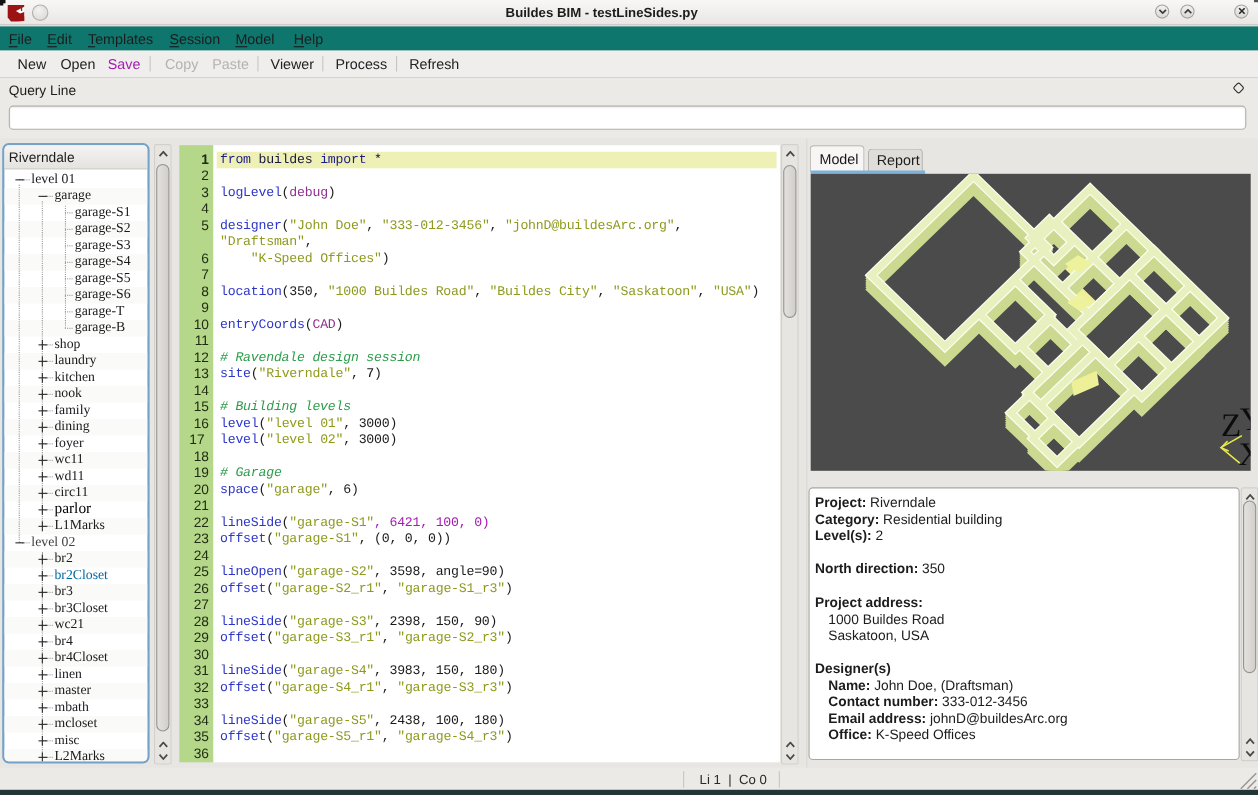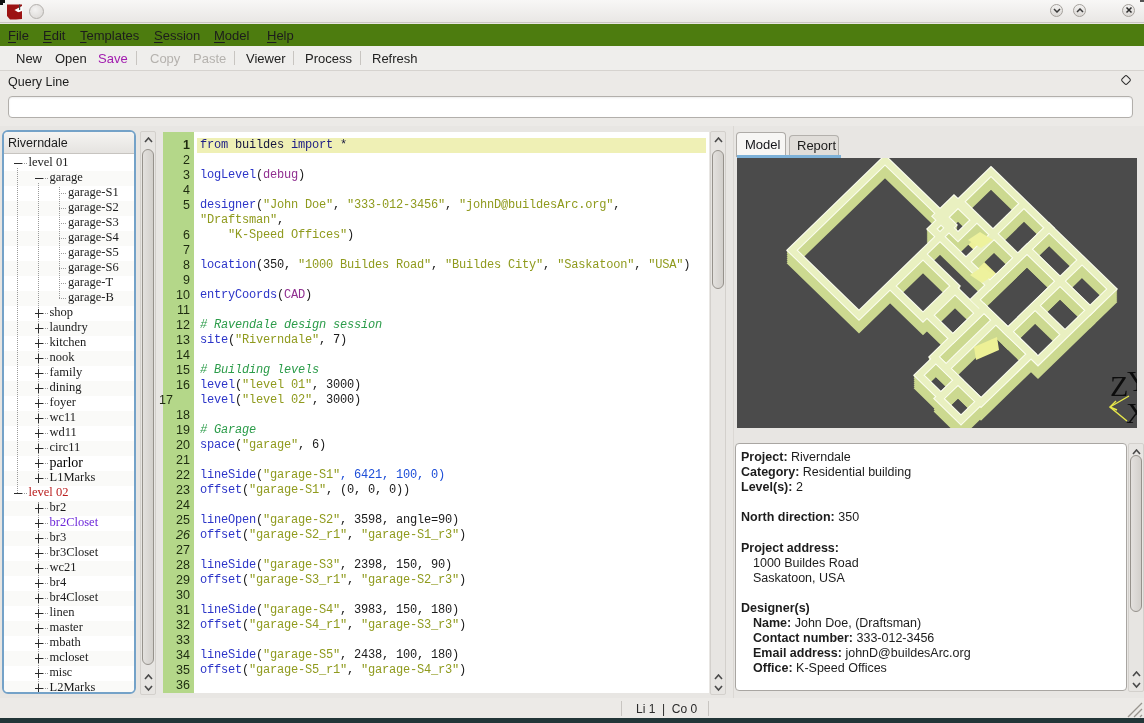--- a/index.html
+++ b/index.html
@@ -9,34 +9,36 @@
 <div style="position:absolute;left:0;top:0;width:1144px;height:23px;
 background:linear-gradient(#f8f7f6,#e9e7e5);border-bottom:1px solid #c9c6c2;">
 <svg style="position:absolute;left:6px;top:4px" width="17" height="16" viewBox="0 0 17 16">
 <path d="M1 0.5 L16 0.5 L16 15 L10 15.5 L4 15.5 L1 12 Z" fill="#9c1313"></path>
 <path d="M8.5 6 L16.5 1.8 L16.5 11 Z" fill="#fdfdfd"></path>
 <path d="M10.5 9 L16 7 L16 15 L8 15 Z" fill="#9c1313"></path>
 <path d="M13 0.5 L14.2 0.5 L14.2 6 L13 6 Z" fill="#444"></path>
 </svg>
 <div style="position:absolute;left:29px;top:4px;width:15px;height:15px;border-radius:50%;
 background:radial-gradient(circle at 40% 35%,#f4f3f2,#d8d5d2);border:1px solid #b3b0ac;"></div>
+<div style="position:absolute;left:0;top:4px;width:1094px;text-align:center;
+font-size:12px;font-weight:bold;color:#1b1b1b;">Buildes BIM - testLineSides.py</div>
 <div style="position:absolute;left:1049.5px;top:3.5px;width:13px;height:13px;border-radius:50%;background:linear-gradient(#f2f1f0,#dcd9d6);border:1px solid #a5a19c;"></div>
     <svg style="position:absolute;left:1053px;top:8px" width="8" height="5" viewBox="0 0 8 5">
       <path d="M1 1 L4 4 L7 1" fill="none" stroke="#3a3a3a" stroke-width="1.5"></path>
     </svg>
     <div style="position:absolute;left:1072.5px;top:3.5px;width:13px;height:13px;border-radius:50%;background:linear-gradient(#f2f1f0,#dcd9d6);border:1px solid #a5a19c;"></div>
     <svg style="position:absolute;left:1076px;top:8px" width="8" height="5" viewBox="0 0 8 5">
       <path d="M1 4 L4 1 L7 4" fill="none" stroke="#3a3a3a" stroke-width="1.5"></path>
     </svg>
     <div style="position:absolute;left:1121.5px;top:3.5px;width:13px;height:13px;border-radius:50%;background:linear-gradient(#f2f1f0,#dcd9d6);border:1px solid #a5a19c;"></div>
     <svg style="position:absolute;left:1125px;top:6px" width="8" height="8" viewBox="0 0 8 8">
       <path d="M1.5 1.5 L6.5 6.5 M6.5 1.5 L1.5 6.5" fill="none" stroke="#2a2a2a" stroke-width="1.5"></path>
     </svg>
 </div>
-<div style="position:absolute;left:0;top:24px;width:1144px;height:22px;background:#4d7c0f;text-align:center;">
+<div style="position:absolute;left:0;top:24px;width:1144px;height:22px;background:#0f766e;text-align:center;">
     <span style="position:absolute;left:8px;top:4px;font-size:13px;color:#1c1c1c;"><span style="text-decoration:underline;text-underline-offset:2px;">F</span>ile</span>
     <span style="position:absolute;left:43px;top:4px;font-size:13px;color:#1c1c1c;"><span style="text-decoration:underline;text-underline-offset:2px;">E</span>dit</span>
     <span style="position:absolute;left:80px;top:4px;font-size:13px;color:#1c1c1c;"><span style="text-decoration:underline;text-underline-offset:2px;">T</span>emplates</span>
     <span style="position:absolute;left:154px;top:4px;font-size:13px;color:#1c1c1c;"><span style="text-decoration:underline;text-underline-offset:2px;">S</span>ession</span>
     <span style="position:absolute;left:214px;top:4px;font-size:13px;color:#1c1c1c;"><span style="text-decoration:underline;text-underline-offset:2px;">M</span>odel</span>
     <span style="position:absolute;left:267px;top:4px;font-size:13px;color:#1c1c1c;"><span style="text-decoration:underline;text-underline-offset:2px;">H</span>elp</span>
   </div>
 <div style="position:absolute;left:0;top:46px;width:1144px;height:24px;background:#efeeec;">
     <span style="position:absolute;left:16px;top:4.5px;font-size:13px;color:#222222;">New</span>
     <span style="position:absolute;left:55px;top:4.5px;font-size:13px;color:#222222;">Open</span>
@@ -153,29 +155,29 @@
       <div style="position:absolute;left:34px;top:309px;width:9.5px;border-top:1px dotted #9a9a9a;"></div>
       <div style="position:absolute;left:30.5px;top:308.5px;width:8px;height:1.3px;background:#2b2b2b;"></div>
       <div style="position:absolute;left:34.2px;top:305px;width:1.3px;height:8.5px;background:#2b2b2b;"></div>
       <span style="position:absolute;left:45.5px;top:301px;font-size:14px;color:#000000;text-align:center;">parlor</span>
       <div style="position:absolute;left:34px;top:324px;width:9.5px;border-top:1px dotted #9a9a9a;"></div>
       <div style="position:absolute;left:30.5px;top:323.5px;width:8px;height:1.3px;background:#2b2b2b;"></div>
       <div style="position:absolute;left:34.2px;top:320px;width:1.3px;height:8.5px;background:#2b2b2b;"></div>
       <span style="position:absolute;left:45.5px;top:316px;font-size:12.5px;color:#1a1a1a;">L1Marks</span>
       <div style="position:absolute;left:13px;top:339px;width:9.5px;border-top:1px dotted #9a9a9a;"></div>
       <div style="position:absolute;left:9.5px;top:338.5px;width:8px;height:1.3px;background:#2b2b2b;"></div>
-      <span style="position:absolute;left:24.5px;top:331px;font-size:12.5px;color:#b91c1c;">level 02</span>
+      <span style="position:absolute;left:24.5px;top:331px;font-size:12.5px;color:#404040;">level 02</span>
       <div style="position:absolute;left:34px;top:354px;width:9.5px;border-top:1px dotted #9a9a9a;"></div>
       <div style="position:absolute;left:30.5px;top:353.5px;width:8px;height:1.3px;background:#2b2b2b;"></div>
       <div style="position:absolute;left:34.2px;top:350px;width:1.3px;height:8.5px;background:#2b2b2b;"></div>
       <span style="position:absolute;left:45.5px;top:346px;font-size:12.5px;color:#1a1a1a;">br2</span>
       <div style="position:absolute;left:34px;top:369px;width:9.5px;border-top:1px dotted #9a9a9a;"></div>
       <div style="position:absolute;left:30.5px;top:368.5px;width:8px;height:1.3px;background:#2b2b2b;"></div>
       <div style="position:absolute;left:34.2px;top:365px;width:1.3px;height:8.5px;background:#2b2b2b;"></div>
-      <span style="position:absolute;left:45.5px;top:361px;font-size:12.5px;color:#6d28d9;">br2Closet</span>
+      <span style="position:absolute;left:45.5px;top:361px;font-size:12.5px;color:#0369a1;">br2Closet</span>
       <div style="position:absolute;left:34px;top:384px;width:9.5px;border-top:1px dotted #9a9a9a;"></div>
       <div style="position:absolute;left:30.5px;top:383.5px;width:8px;height:1.3px;background:#2b2b2b;"></div>
       <div style="position:absolute;left:34.2px;top:380px;width:1.3px;height:8.5px;background:#2b2b2b;"></div>
       <span style="position:absolute;left:45.5px;top:376px;font-size:12.5px;color:#1a1a1a;">br3</span>
       <div style="position:absolute;left:34px;top:399px;width:9.5px;border-top:1px dotted #9a9a9a;"></div>
       <div style="position:absolute;left:30.5px;top:398.5px;width:8px;height:1.3px;background:#2b2b2b;"></div>
       <div style="position:absolute;left:34.2px;top:395px;width:1.3px;height:8.5px;background:#2b2b2b;"></div>
       <span style="position:absolute;left:45.5px;top:391px;font-size:12.5px;color:#1a1a1a;">br3Closet</span>
       <div style="position:absolute;left:34px;top:414px;width:9.5px;border-top:1px dotted #9a9a9a;"></div>
       <div style="position:absolute;left:30.5px;top:413.5px;width:8px;height:1.3px;background:#2b2b2b;"></div>
@@ -236,30 +238,30 @@
     <div style="position:absolute;right:4px;top:111px;font-size:12.5px;color:#1e2b10;line-height:15px;">7</div>
     <div style="position:absolute;right:4px;top:126px;font-size:12.5px;color:#1e2b10;line-height:15px;">8</div>
     <div style="position:absolute;right:4px;top:141px;font-size:12.5px;color:#1e2b10;line-height:15px;">9</div>
     <div style="position:absolute;right:4px;top:156px;font-size:12.5px;color:#1e2b10;line-height:15px;">10</div>
     <div style="position:absolute;right:4px;top:171px;font-size:12.5px;color:#1e2b10;line-height:15px;">11</div>
     <div style="position:absolute;right:4px;top:186px;font-size:12.5px;color:#1e2b10;line-height:15px;">12</div>
     <div style="position:absolute;right:4px;top:201px;font-size:12.5px;color:#1e2b10;line-height:15px;">13</div>
     <div style="position:absolute;right:4px;top:216px;font-size:12.5px;color:#1e2b10;line-height:15px;">14</div>
     <div style="position:absolute;right:4px;top:231px;font-size:12.5px;color:#1e2b10;line-height:15px;">15</div>
     <div style="position:absolute;right:4px;top:246px;font-size:12.5px;color:#1e2b10;line-height:15px;">16</div>
-    <div style="position:absolute;right:21px;top:261px;font-size:12.5px;color:#1e2b10;line-height:15px;">17</div>
+    <div style="position:absolute;right:8px;top:261px;font-size:12.5px;color:#1e2b10;line-height:15px;">17</div>
     <div style="position:absolute;right:4px;top:276px;font-size:12.5px;color:#1e2b10;line-height:15px;">18</div>
     <div style="position:absolute;right:4px;top:291px;font-size:12.5px;color:#1e2b10;line-height:15px;">19</div>
     <div style="position:absolute;right:4px;top:306px;font-size:12.5px;color:#1e2b10;line-height:15px;">20</div>
     <div style="position:absolute;right:4px;top:321px;font-size:12.5px;color:#1e2b10;line-height:15px;">21</div>
     <div style="position:absolute;right:4px;top:336px;font-size:12.5px;color:#1e2b10;line-height:15px;">22</div>
     <div style="position:absolute;right:4px;top:351px;font-size:12.5px;color:#1e2b10;line-height:15px;">23</div>
     <div style="position:absolute;right:4px;top:366px;font-size:12.5px;color:#1e2b10;line-height:15px;">24</div>
     <div style="position:absolute;right:4px;top:381px;font-size:12.5px;color:#1e2b10;line-height:15px;">25</div>
-    <div style="position:absolute;right:4px;top:396px;font-size:12.5px;color:#1e2b10;line-height:15px;font-style:italic;">26</div>
+    <div style="position:absolute;right:4px;top:396px;font-size:12.5px;color:#1e2b10;line-height:15px;">26</div>
     <div style="position:absolute;right:4px;top:411px;font-size:12.5px;color:#1e2b10;line-height:15px;">27</div>
     <div style="position:absolute;right:4px;top:426px;font-size:12.5px;color:#1e2b10;line-height:15px;">28</div>
     <div style="position:absolute;right:4px;top:441px;font-size:12.5px;color:#1e2b10;line-height:15px;">29</div>
     <div style="position:absolute;right:4px;top:456px;font-size:12.5px;color:#1e2b10;line-height:15px;">30</div>
     <div style="position:absolute;right:4px;top:471px;font-size:12.5px;color:#1e2b10;line-height:15px;">31</div>
     <div style="position:absolute;right:4px;top:486px;font-size:12.5px;color:#1e2b10;line-height:15px;">32</div>
     <div style="position:absolute;right:4px;top:501px;font-size:12.5px;color:#1e2b10;line-height:15px;">33</div>
     <div style="position:absolute;right:4px;top:516px;font-size:12.5px;color:#1e2b10;line-height:15px;">34</div>
     <div style="position:absolute;right:4px;top:531px;font-size:12.5px;color:#1e2b10;line-height:15px;">35</div>
     <div style="position:absolute;right:4px;top:546px;font-size:12.5px;color:#1e2b10;line-height:15px;">36</div>
@@ -273,21 +275,21 @@
     <div style="position:absolute;left:6px;top:96px;white-space:pre;font-family:'Liberation Mono',monospace;font-size:12px;letter-spacing:-0.2px;line-height:15px;"><span style="color:#1a1a1a;">    </span><span style="color:#8f9a1d;">"K-Speed Offices"</span><span style="color:#1a1a1a;">)</span></div>
     <div style="position:absolute;left:6px;top:126px;white-space:pre;font-family:'Liberation Mono',monospace;font-size:12px;letter-spacing:-0.2px;line-height:15px;"><span style="color:#2c35c8;">location</span><span style="color:#1a1a1a;">(350, </span><span style="color:#8f9a1d;">"1000 Buildes Road"</span><span style="color:#1a1a1a;">, </span><span style="color:#8f9a1d;">"Buildes City"</span><span style="color:#1a1a1a;">, </span><span style="color:#8f9a1d;">"Saskatoon"</span><span style="color:#1a1a1a;">, </span><span style="color:#8f9a1d;">"USA"</span><span style="color:#1a1a1a;">)</span></div>
     <div style="position:absolute;left:6px;top:156px;white-space:pre;font-family:'Liberation Mono',monospace;font-size:12px;letter-spacing:-0.2px;line-height:15px;"><span style="color:#2c35c8;">entryCoords</span><span style="color:#1a1a1a;">(</span><span style="color:#902f90;">CAD</span><span style="color:#1a1a1a;">)</span></div>
     <div style="position:absolute;left:6px;top:186px;white-space:pre;font-family:'Liberation Mono',monospace;font-size:12px;letter-spacing:-0.2px;line-height:15px;"><span style="color:#2c9c4a;font-style:italic;"># Ravendale design session</span></div>
     <div style="position:absolute;left:6px;top:201px;white-space:pre;font-family:'Liberation Mono',monospace;font-size:12px;letter-spacing:-0.2px;line-height:15px;"><span style="color:#2c35c8;">site</span><span style="color:#1a1a1a;">(</span><span style="color:#8f9a1d;">"Riverndale"</span><span style="color:#1a1a1a;">, 7)</span></div>
     <div style="position:absolute;left:6px;top:231px;white-space:pre;font-family:'Liberation Mono',monospace;font-size:12px;letter-spacing:-0.2px;line-height:15px;"><span style="color:#2c9c4a;font-style:italic;margin-top:21px;"># Building levels</span></div>
     <div style="position:absolute;left:6px;top:246px;white-space:pre;font-family:'Liberation Mono',monospace;font-size:12px;letter-spacing:-0.2px;line-height:15px;"><span style="color:#2c35c8;">level</span><span style="color:#1a1a1a;">(</span><span style="color:#8f9a1d;">"level 01"</span><span style="color:#1a1a1a;">, 3000)</span></div>
     <div style="position:absolute;left:6px;top:261px;white-space:pre;font-family:'Liberation Mono',monospace;font-size:12px;letter-spacing:-0.2px;line-height:15px;"><span style="color:#2c35c8;">level</span><span style="color:#1a1a1a;">(</span><span style="color:#8f9a1d;">"level 02"</span><span style="color:#1a1a1a;">, 3000)</span></div>
     <div style="position:absolute;left:6px;top:291px;white-space:pre;font-family:'Liberation Mono',monospace;font-size:12px;letter-spacing:-0.2px;line-height:15px;"><span style="color:#2c9c4a;font-style:italic;"># Garage</span></div>
     <div style="position:absolute;left:6px;top:306px;white-space:pre;font-family:'Liberation Mono',monospace;font-size:12px;letter-spacing:-0.2px;line-height:15px;"><span style="color:#2c35c8;">space</span><span style="color:#1a1a1a;">(</span><span style="color:#8f9a1d;">"garage"</span><span style="color:#1a1a1a;">, 6)</span></div>
-    <div style="position:absolute;left:6px;top:336px;white-space:pre;font-family:'Liberation Mono',monospace;font-size:12px;letter-spacing:-0.2px;line-height:15px;"><span style="color:#2c35c8;">lineSide</span><span style="color:#1a1a1a;">(</span><span style="color:#8f9a1d;">"garage-S1"</span><span style="color:#1d4ed8;">, 6421, 100, 0)</span></div>
+    <div style="position:absolute;left:6px;top:336px;white-space:pre;font-family:'Liberation Mono',monospace;font-size:12px;letter-spacing:-0.2px;line-height:15px;"><span style="color:#2c35c8;">lineSide</span><span style="color:#1a1a1a;">(</span><span style="color:#8f9a1d;">"garage-S1"</span><span style="color:#a21caf;">, 6421, 100, 0)</span></div>
     <div style="position:absolute;left:6px;top:351px;white-space:pre;font-family:'Liberation Mono',monospace;font-size:12px;letter-spacing:-0.2px;line-height:15px;"><span style="color:#2c35c8;">offset</span><span style="color:#1a1a1a;">(</span><span style="color:#8f9a1d;">"garage-S1"</span><span style="color:#1a1a1a;">, (0, 0, 0))</span></div>
     <div style="position:absolute;left:6px;top:381px;white-space:pre;font-family:'Liberation Mono',monospace;font-size:12px;letter-spacing:-0.2px;line-height:15px;"><span style="color:#2c35c8;">lineOpen</span><span style="color:#1a1a1a;">(</span><span style="color:#8f9a1d;">"garage-S2"</span><span style="color:#1a1a1a;">, 3598, angle=90)</span></div>
     <div style="position:absolute;left:6px;top:396px;white-space:pre;font-family:'Liberation Mono',monospace;font-size:12px;letter-spacing:-0.2px;line-height:15px;"><span style="color:#2c35c8;">offset</span><span style="color:#1a1a1a;">(</span><span style="color:#8f9a1d;">"garage-S2_r1"</span><span style="color:#1a1a1a;">, </span><span style="color:#8f9a1d;">"garage-S1_r3"</span><span style="color:#1a1a1a;">)</span></div>
     <div style="position:absolute;left:6px;top:426px;white-space:pre;font-family:'Liberation Mono',monospace;font-size:12px;letter-spacing:-0.2px;line-height:15px;"><span style="color:#2c35c8;">lineSide</span><span style="color:#1a1a1a;">(</span><span style="color:#8f9a1d;">"garage-S3"</span><span style="color:#1a1a1a;">, 2398, 150, 90)</span></div>
     <div style="position:absolute;left:6px;top:441px;white-space:pre;font-family:'Liberation Mono',monospace;font-size:12px;letter-spacing:-0.2px;line-height:15px;"><span style="color:#2c35c8;">offset</span><span style="color:#1a1a1a;">(</span><span style="color:#8f9a1d;">"garage-S3_r1"</span><span style="color:#1a1a1a;">, </span><span style="color:#8f9a1d;">"garage-S2_r3"</span><span style="color:#1a1a1a;">)</span></div>
     <div style="position:absolute;left:6px;top:471px;white-space:pre;font-family:'Liberation Mono',monospace;font-size:12px;letter-spacing:-0.2px;line-height:15px;"><span style="color:#2c35c8;">lineSide</span><span style="color:#1a1a1a;">(</span><span style="color:#8f9a1d;">"garage-S4"</span><span style="color:#1a1a1a;">, 3983, 150, 180)</span></div>
     <div style="position:absolute;left:6px;top:486px;white-space:pre;font-family:'Liberation Mono',monospace;font-size:12px;letter-spacing:-0.2px;line-height:15px;"><span style="color:#2c35c8;">offset</span><span style="color:#1a1a1a;">(</span><span style="color:#8f9a1d;">"garage-S4_r1"</span><span style="color:#1a1a1a;">, </span><span style="color:#8f9a1d;">"garage-S3_r3"</span><span style="color:#1a1a1a;">)</span></div>
     <div style="position:absolute;left:6px;top:516px;white-space:pre;font-family:'Liberation Mono',monospace;font-size:12px;letter-spacing:-0.2px;line-height:15px;"><span style="color:#2c35c8;">lineSide</span><span style="color:#1a1a1a;">(</span><span style="color:#8f9a1d;">"garage-S5"</span><span style="color:#1a1a1a;">, 2438, 100, 180)</span></div>
     <div style="position:absolute;left:6px;top:531px;white-space:pre;font-family:'Liberation Mono',monospace;font-size:12px;letter-spacing:-0.2px;line-height:15px;"><span style="color:#2c35c8;">offset</span><span style="color:#1a1a1a;">(</span><span style="color:#8f9a1d;">"garage-S5_r1"</span><span style="color:#1a1a1a;">, </span><span style="color:#8f9a1d;">"garage-S4_r3"</span><span style="color:#1a1a1a;">)</span></div>
   </div>

